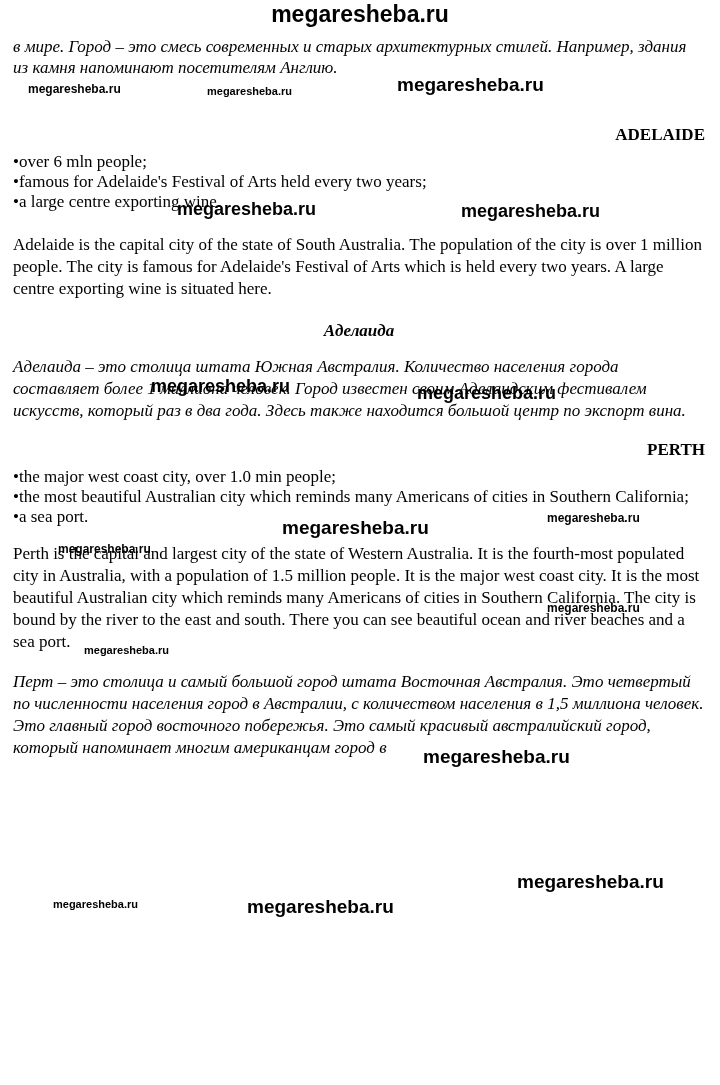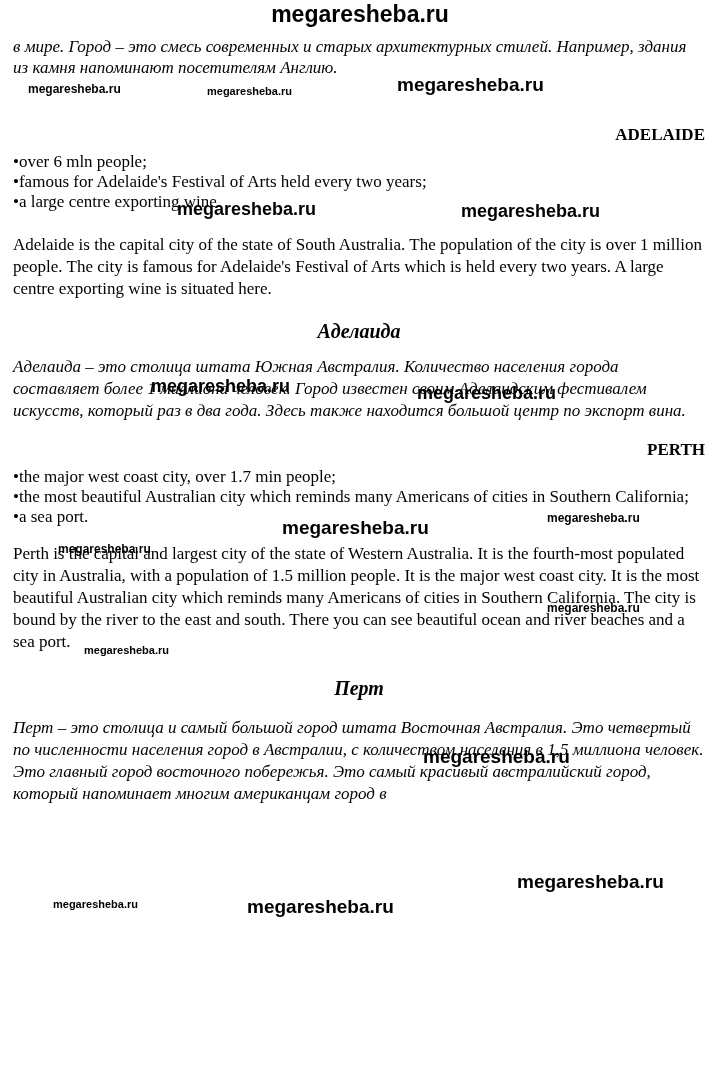--- a/index.html
+++ b/index.html
@@ -41,21 +41,21 @@
     font-weight: bold;
     text-align: right;
     font-size: 17px;
     line-height: 22px;
     margin-top: 46px;
   }
   .h-ru {
     font-weight: bold;
     font-style: italic;
     text-align: center;
-    font-size: 20px;
+    font-size: 17px;
     line-height: 22px;
     margin-top: 20px;
   }
 
   .en-bullets { margin-top: 6px; line-height: 20px; }
   .en-bullets .line::before { content: "\2022 "; }
 
   .para-en { margin-top: 22px; line-height: 22px; }
   .para-en.perth { margin-top: 16px; }
 
@@ -141,27 +141,26 @@
     </div>
 
     <div>
       <div class="h-ru">Аделаида</div>
       <p class="para-ru">Аделаида – это столица штата Южная Австралия. Количество населения города составляет более 1 миллиона человек. Город известен своим Аделаидским фестивалем искусств, который раз в два года.  Здесь также находится большой центр по экспорт вина.</p>
     </div>
 
     <div>
       <div class="h-en h-perth">PERTH</div>
       <div class="en-bullets">
-        <div class="line">the major west coast city, over 1.7 min people;</div>
+        <div class="line">the major west coast city, over 1.0 min people;</div>
         <div class="line">the most beautiful Australian city which reminds many Americans of cities in Southern California;</div>
         <div class="line">a sea port.</div>
       </div>
       <p class="para-en perth">Perth is the capital and largest city of the state of Western Australia. It is the fourth-most populated city in Australia, with a population of 1.5 million people. It is the major west coast city. It is the most beautiful Australian city which reminds many Americans of cities in Southern California. The city is bound by the river to the east and south. There you can see beautiful ocean and river beaches and a sea port.</p>
     </div>
 
     <div>
-      <div class="h-ru h-pert">Перт</div>
       <p class="para-ru perth">Перт – это столица и самый большой город штата Восточная Австралия. Это четвертый по численности населения город в Австралии, с количеством населения в 1,5 миллиона человек. Это главный город восточного побережья. Это самый красивый австралийский город, который напоминает многим американцам город в</p>
     </div>
 
 
   </div>
 </div>
 
 </body></html>

